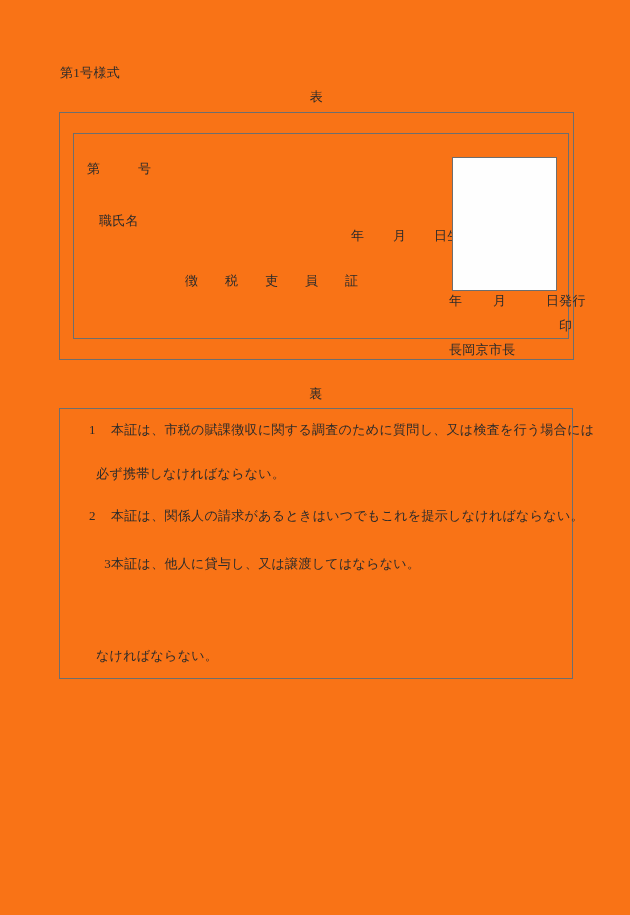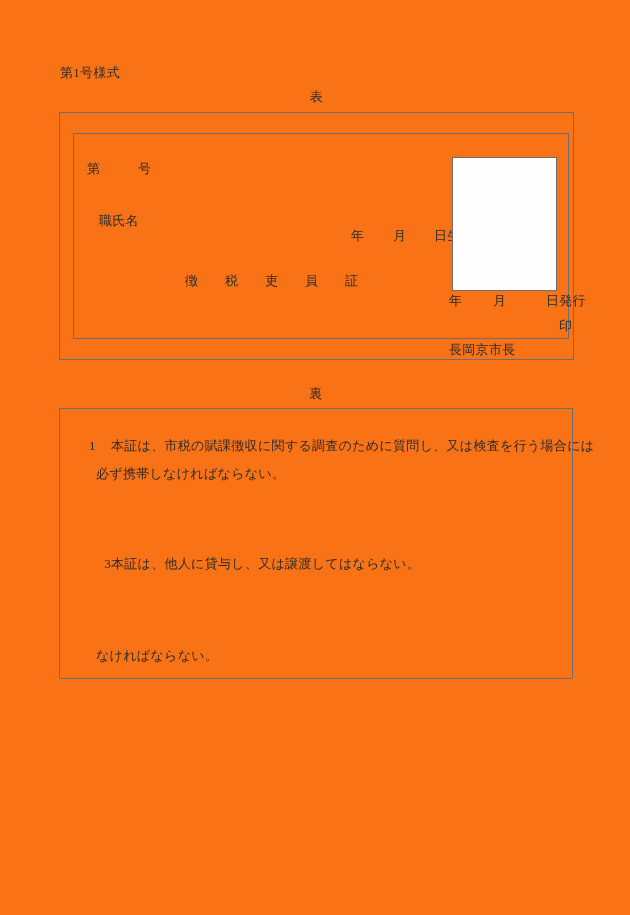--- a/index.html
+++ b/index.html
@@ -87,27 +87,30 @@
       <div class="abs" style="left:375px; top:185px;margin-top:24px;">長岡京市長</div>
       <div class="abs" style="left:485px; top:185px;">印</div>
 
     </div>
   </div>
 
   <div class="abs side-label" style="left:59px; top:387px; width:514px;">裏</div>
 
   <div class="back-box">
 
-    <div class="rule-line" style="left:29px; top:14px;margin-top:16px;">
+    <div class="rule-line" style="left:29px; top:14px;">
       <span class="rule-num">1</span><span>本証は、市税の賦課徴収に関する調査のために質問し、又は検査を行う場合には</span>
     </div>
     <div class="rule-line" style="left:36px; top:58px;">
       <span>必ず携帯しなければならない。</span>
     </div>
 
+    <div class="rule-line" style="left:29px; top:100px;">
+      <span class="rule-num">2</span><span>本証は、関係人の請求があるときはいつでもこれを提示しなければならない。</span>
+    </div>
 
     <div class="rule-line" style="left:29px; top:148px;text-align:right;">
       <span class="rule-num">3</span><span>本証は、他人に貸与し、又は譲渡してはならない。</span>
     </div>
 
     <div class="rule-line" style="left:36px; top:240px;">
       <span>なければならない。</span>
     </div>
 
   </div>

